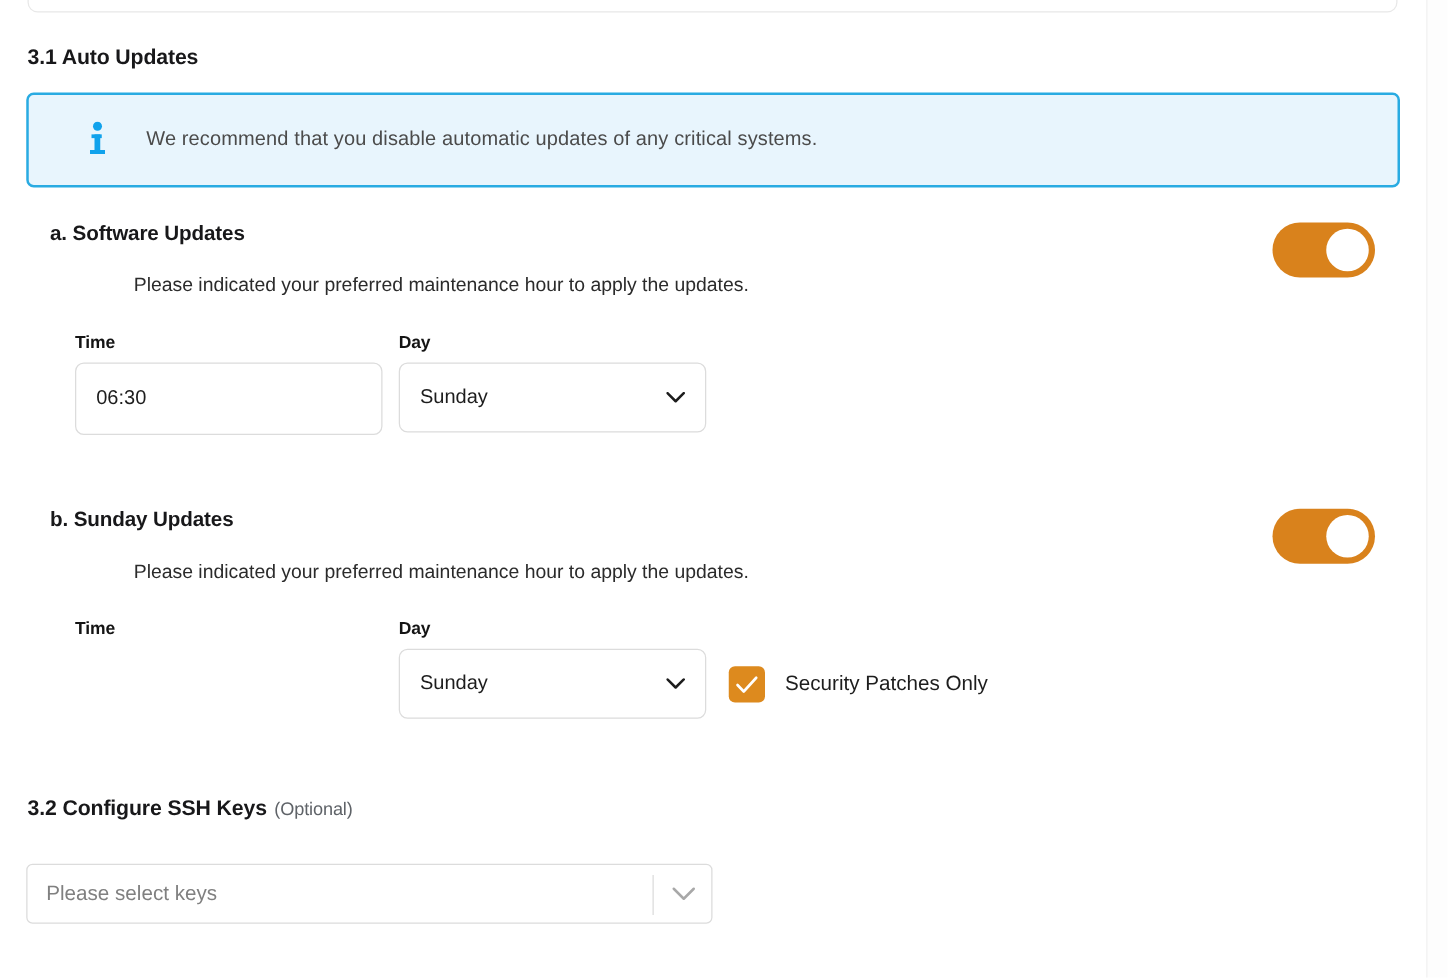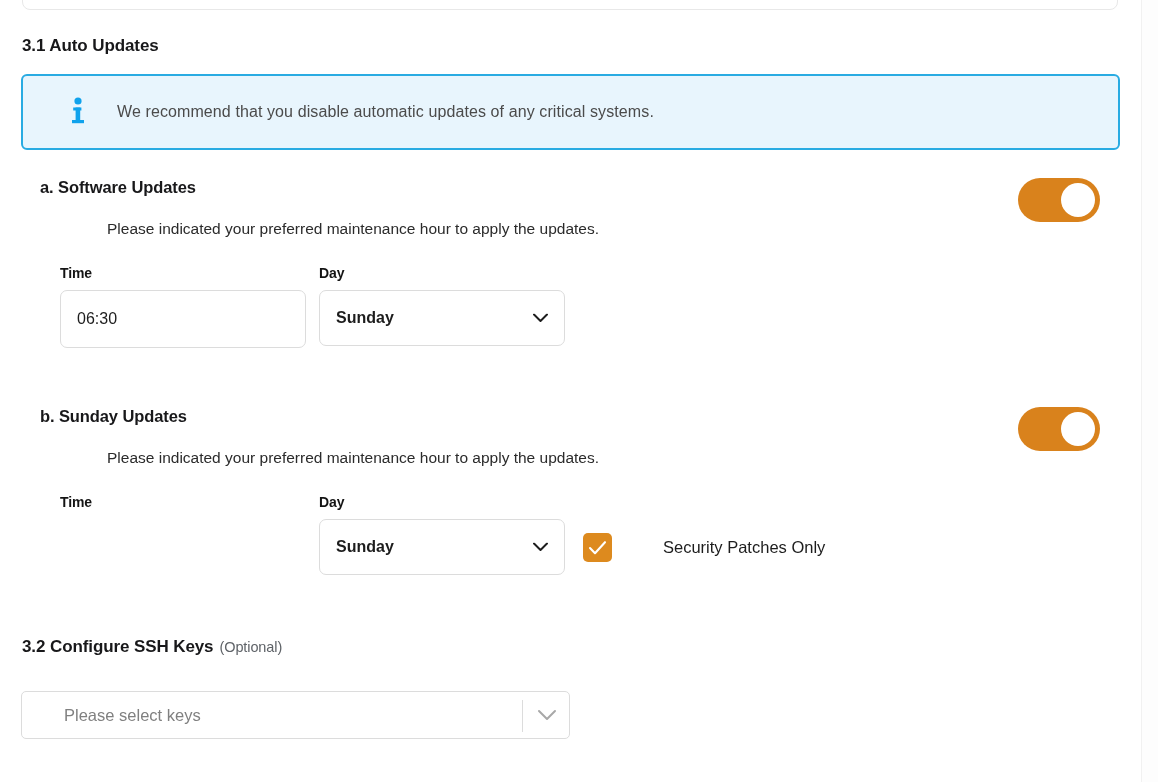--- a/index.html
+++ b/index.html
@@ -175,40 +175,38 @@
     display: flex;
     align-items: center;
     padding: 0 16px;
     font-size: 16px;
     color: #1d1d1d;
     position: relative;
   }
   .field-control.time-input { height: 58px; }
   .field-control.select-control {
     cursor: pointer;
-    font-weight: bold;
   }
   .field-control.select-control .chev {
     position: absolute;
     right: 16px;
     top: 50%;
     transform: translateY(-50%);
     color: #1d1d1d;
     display: flex;
   }
 
   
   .checkbox-wrap {
     position: absolute;
     left: 583px;
     top: 39px;
     display: flex;
     align-items: center;
     cursor: pointer;
-    gap: 35px;
   }
   .checkbox-box {
     width: 29px;
     height: 29px;
     border-radius: 5px;
     background: #dd8a1e;
     display: flex;
     align-items: center;
     justify-content: center;
     flex: none;
@@ -242,21 +240,20 @@
     top: 691px;
     width: 549px;
     height: 48px;
     box-sizing: border-box;
     border: 1px solid #dcdcdc;
     border-radius: 5px;
     background: #ffffff;
     display: flex;
     align-items: center;
     cursor: text;
-    padding-left: 27px;
   }
   .ssh-placeholder {
     margin-left: 15px;
     font-size: 16.5px;
     color: #808080;
   }
   .ssh-sep {
     position: absolute;
     right: 46px;
     top: 8px;

